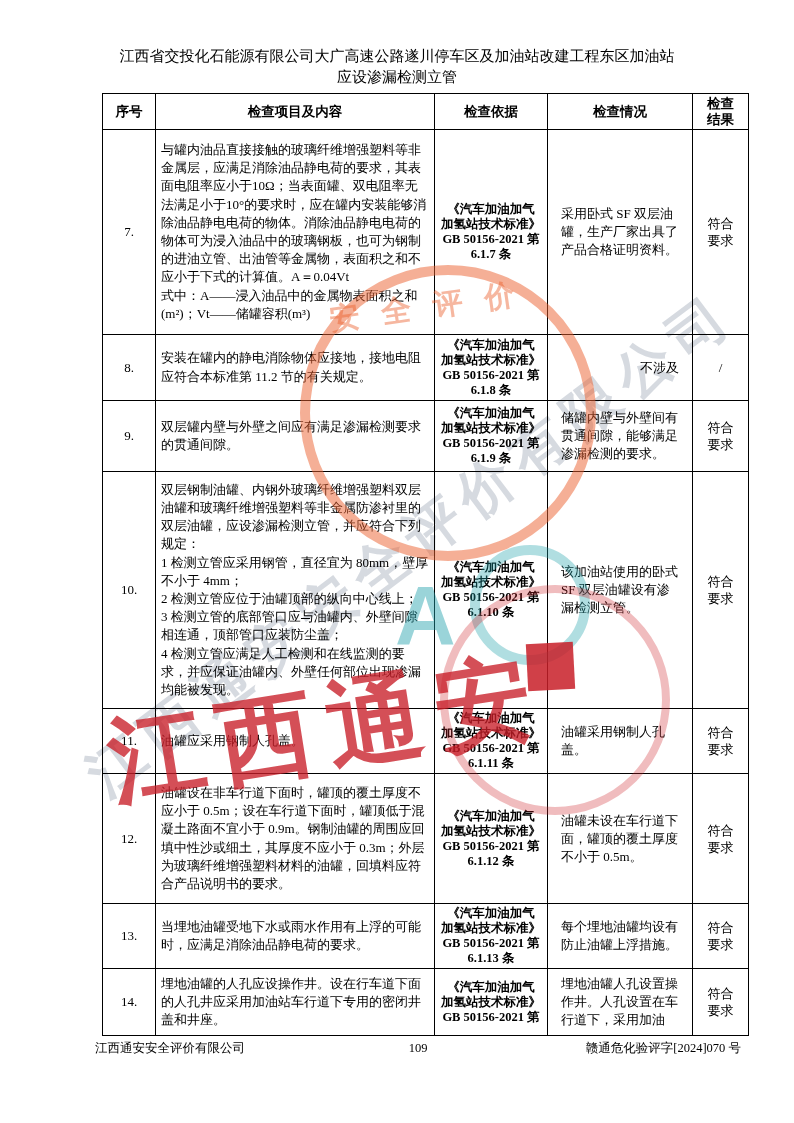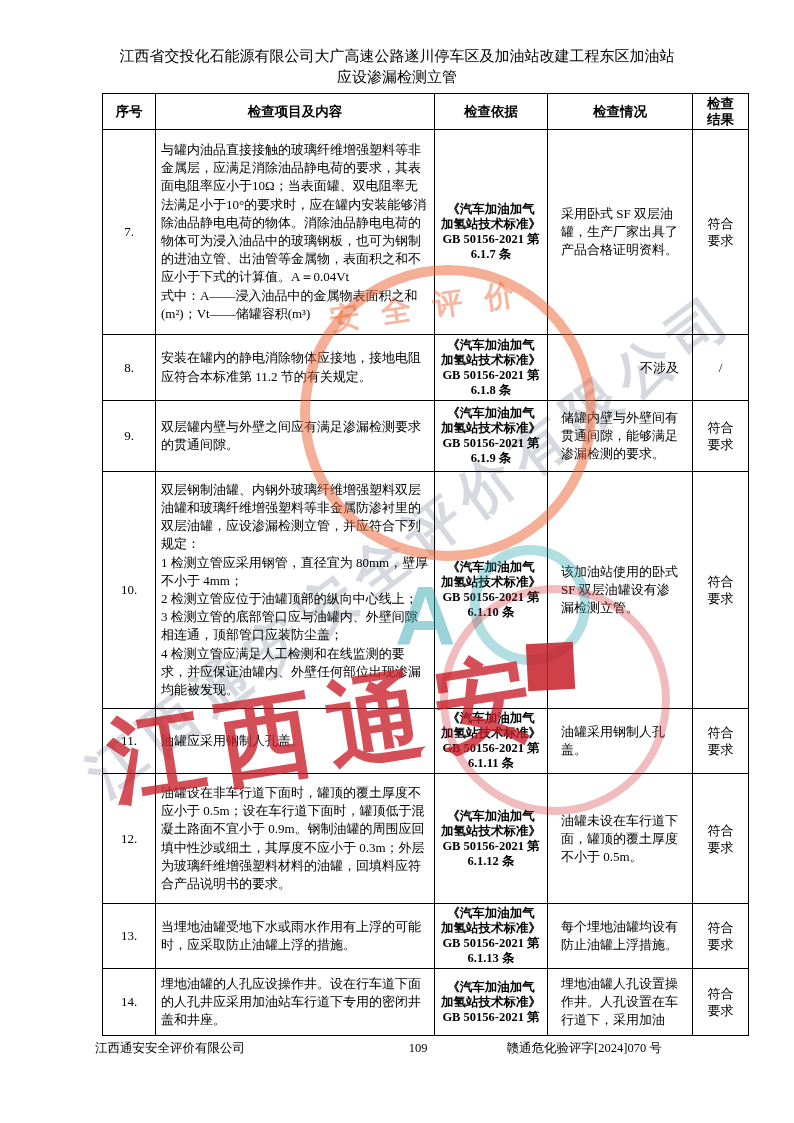--- a/index.html
+++ b/index.html
@@ -41,21 +41,21 @@
   tr.r12 { height:130px; }
   tr.r13 { height:65px; }
   tr.r14 { height:67px; }
   
   .doc-footer {
     position:absolute; top:1040px; left:95px; width:646px;
     display:flex; align-items:baseline; font-size:12.5px; z-index:1;
   }
   .doc-footer .f-left  { flex:1; text-align:left; }
   .doc-footer .f-page  { flex:0 0 auto; text-align:center; }
-  .doc-footer .f-right { flex:1; text-align:center; }
+  .doc-footer .f-right { flex:1; text-align:right; }
   
   .wm-under, .wm-over {
     position:absolute; inset:0; pointer-events:none; overflow:hidden;
   }
   .wm-under { z-index:0; }
   .wm-over  { z-index:5; }
   .wm-gray {
     position:absolute; left:95px; top:745px;
     font-size:56px; letter-spacing:10px; white-space:nowrap;
     color:rgba(158,168,182,0.42); font-weight:bold;
@@ -194,21 +194,21 @@
         <td class="c-basis">《汽车加油加气
 加氢站技术标准》
 GB 50156-2021 第
 6.1.12 条</td>
         <td class="c-situation">油罐未设在车行道下面，罐顶的覆土厚度不小于 0.5m。</td>
         <td class="c-result">符合
 要求</td>
       </tr>
       <tr class="r13">
         <td class="c-no">13.</td>
-        <td class="c-content">当埋地油罐受地下水或雨水作用有上浮的可能时，应采取防止油罐上浮的措施。</td>
+        <td class="c-content">当埋地油罐受地下水或雨水作用有上浮的可能时，应满足消除油品静电荷的要求。</td>
         <td class="c-basis">《汽车加油加气
 加氢站技术标准》
 GB 50156-2021 第
 6.1.13 条</td>
         <td class="c-situation">每个埋地油罐均设有防止油罐上浮措施。</td>
         <td class="c-result">符合
 要求</td>
       </tr>
       <tr class="r14">
         <td class="c-no">14.</td>

